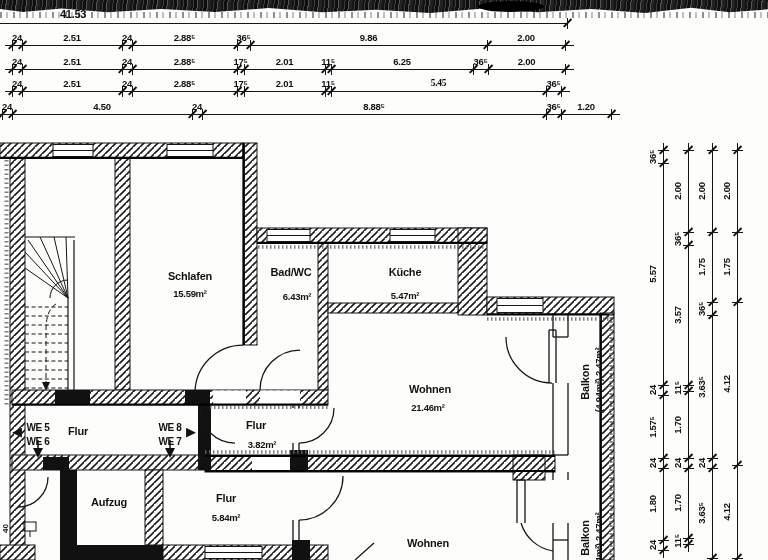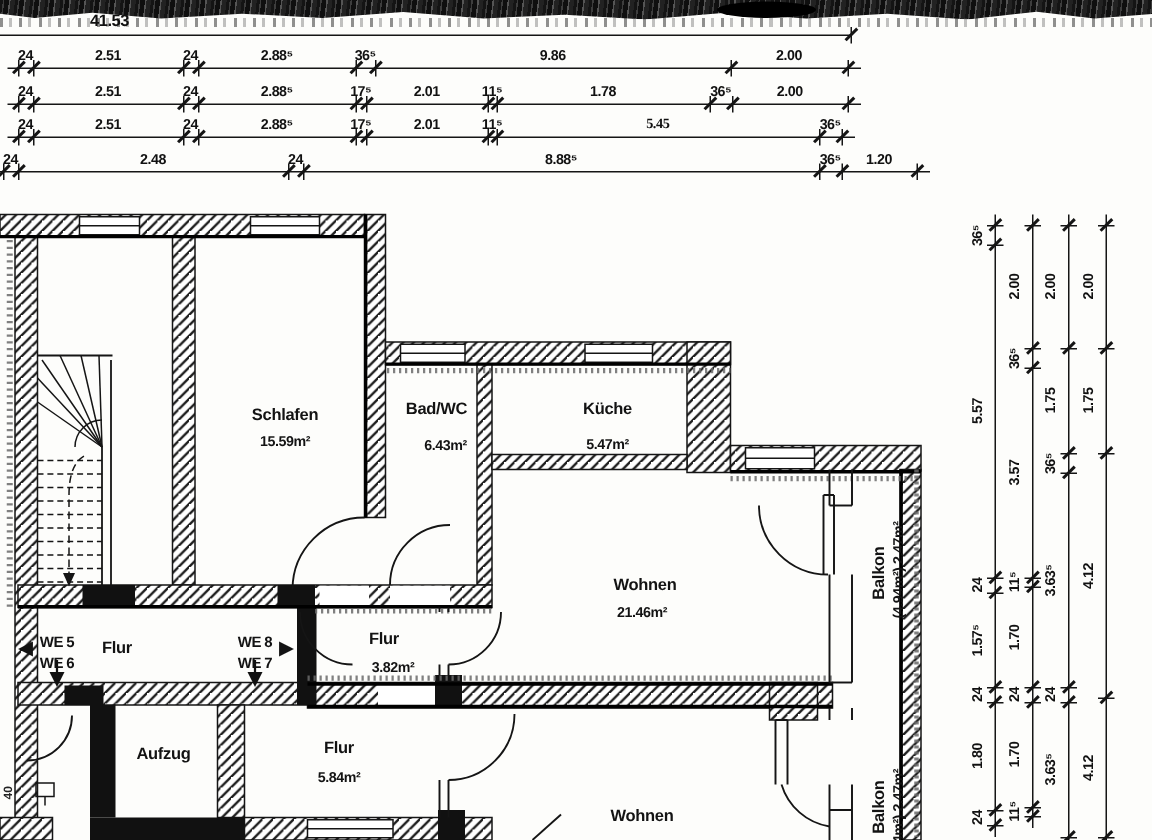--- a/index.html
+++ b/index.html
@@ -94,21 +94,21 @@
       <span class="guide" style="left: 488px; top: 64px;"></span>
       <span class="tick" style="left: 560px; top: 68px;"></span>
       <span class="guide" style="left: 565px; top: 64px;"></span>
       <span class="dlabel" style="left: 17px; top: 56px;">24</span>
       <span class="dlabel" style="left: 72px; top: 56px;">2.51</span>
       <span class="dlabel" style="left: 127px; top: 56px;">24</span>
       <span class="dlabel" style="left: 184.5px; top: 56px;">2.88⁵</span>
       <span class="dlabel" style="left: 240.5px; top: 56px;">17⁵</span>
       <span class="dlabel" style="left: 284.5px; top: 56px;">2.01</span>
       <span class="dlabel" style="left: 328px; top: 56px;">11⁵</span>
-      <span class="dlabel" style="left: 402px; top: 56px;">1.78</span>
+      <span class="dlabel" style="left: 402px; top: 56px;">6.25</span>
       <span class="dlabel" style="left: 480.5px; top: 56px;">36⁵</span>
       <span class="dlabel" style="left: 526.5px; top: 56px;">2.00</span>
       <span class="hline" style="left: 5px; top: 91px; width: 565px;"></span>
       <span class="tick" style="left: 7px; top: 90px;"></span>
       <span class="guide" style="left: 12px; top: 86px;"></span>
       <span class="tick" style="left: 17px; top: 90px;"></span>
       <span class="guide" style="left: 22px; top: 86px;"></span>
       <span class="tick" style="left: 117px; top: 90px;"></span>
       <span class="guide" style="left: 122px; top: 86px;"></span>
       <span class="tick" style="left: 127px; top: 90px;"></span>
@@ -143,21 +143,21 @@
       <span class="guide" style="left: 192px; top: 109px;"></span>
       <span class="tick" style="left: 197px; top: 113px;"></span>
       <span class="guide" style="left: 202px; top: 109px;"></span>
       <span class="tick" style="left: 541px; top: 113px;"></span>
       <span class="guide" style="left: 546px; top: 109px;"></span>
       <span class="tick" style="left: 556px; top: 113px;"></span>
       <span class="guide" style="left: 561px; top: 109px;"></span>
       <span class="tick" style="left: 606px; top: 113px;"></span>
       <span class="guide" style="left: 611px; top: 109px;"></span>
       <span class="dlabel" style="left: 7px; top: 101px;">24</span>
-      <span class="dlabel" style="left: 102px; top: 101px;">2.48</span>
+      <span class="dlabel" style="left: 102px; top: 101px;">4.50</span>
       <span class="dlabel" style="left: 197px; top: 101px;">24</span>
       <span class="dlabel" style="left: 374px; top: 101px;">8.88⁵</span>
       <span class="dlabel" style="left: 553.5px; top: 101px;">36⁵</span>
       <span class="dlabel" style="left: 586px; top: 101px;">1.20</span>
     </div>
   <div id="right-dims">
       <span class="vline" style="left: 663px; top: 143px; height: 415px;"></span>
       <span class="tick" style="left: 658px; top: 149px;"></span>
       <span class="guideh" style="left: 658px; top: 150px;"></span>
       <span class="tick" style="left: 658px; top: 162px;"></span>

